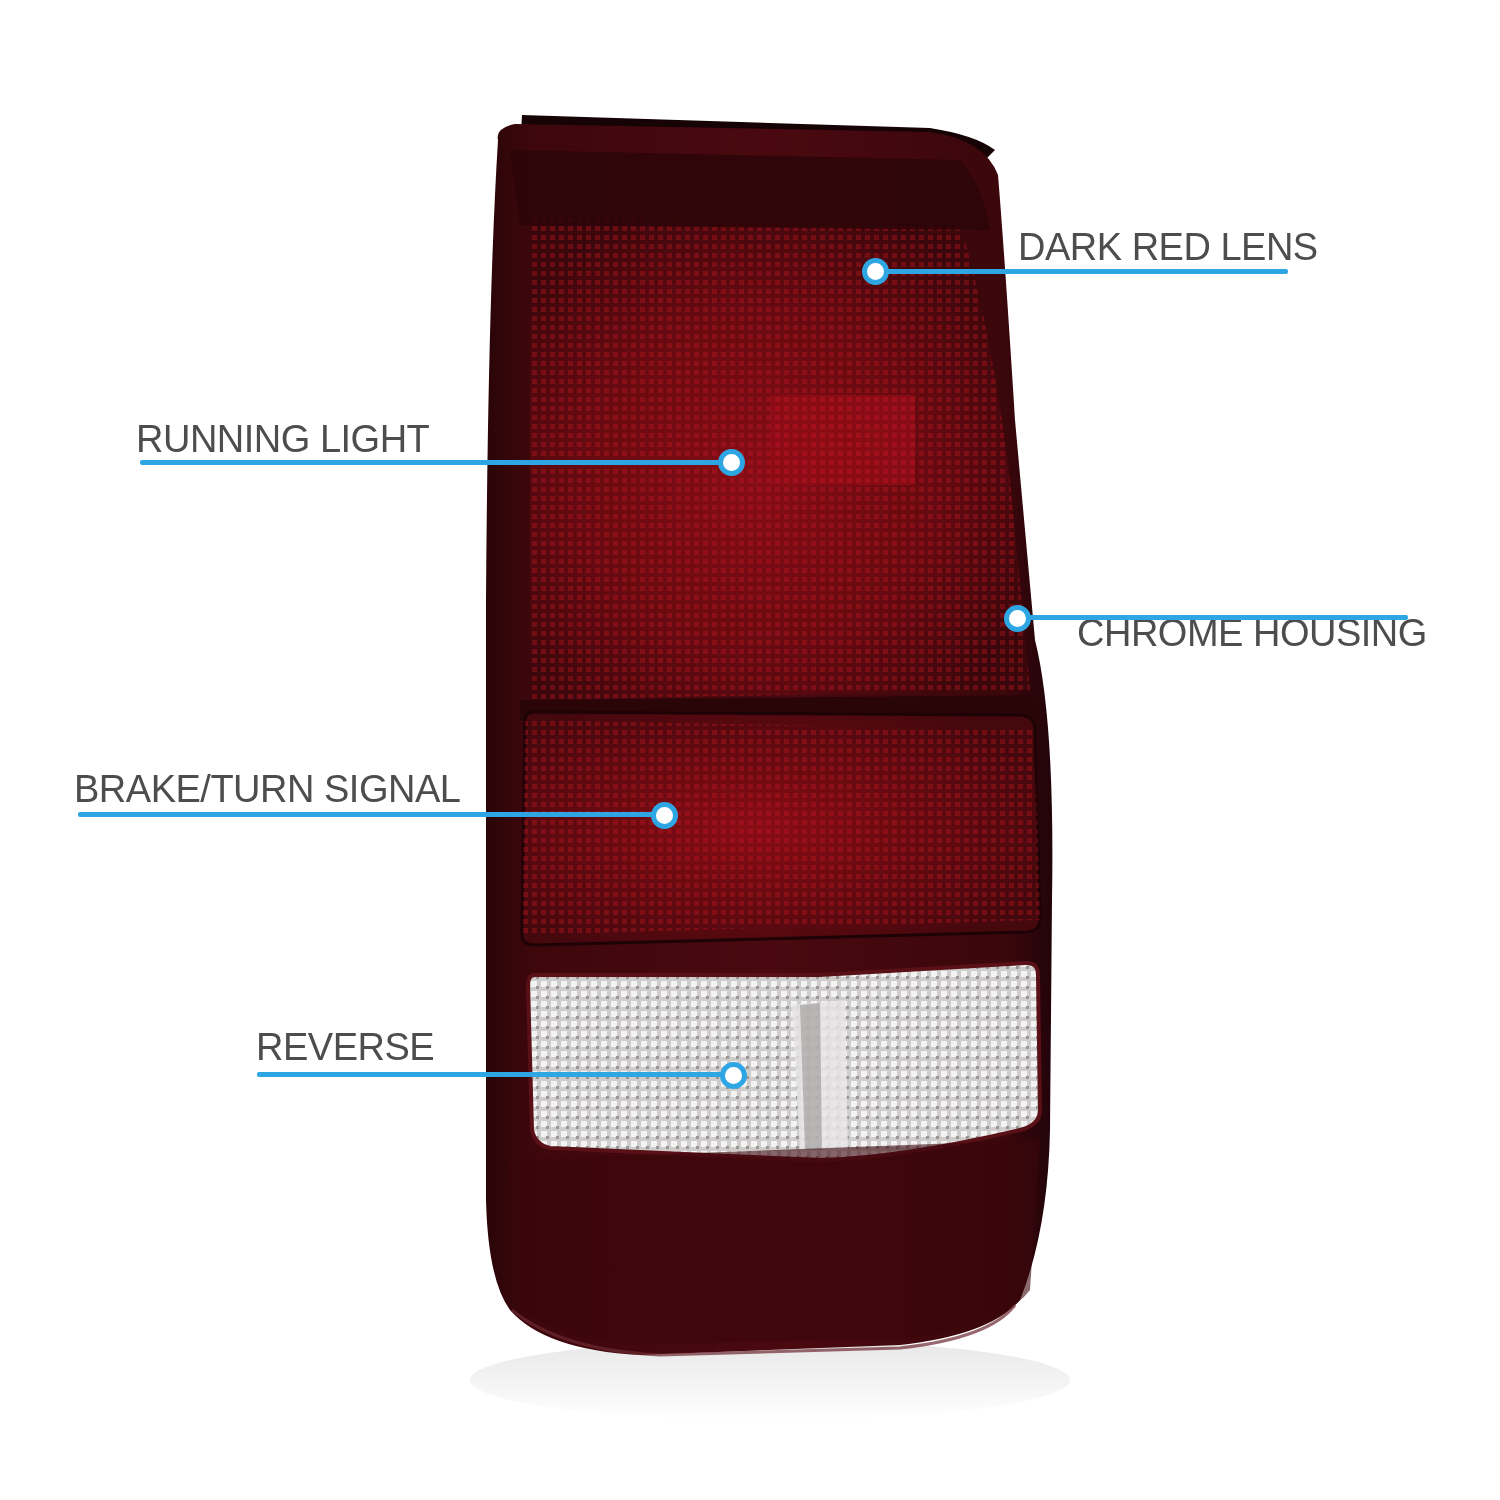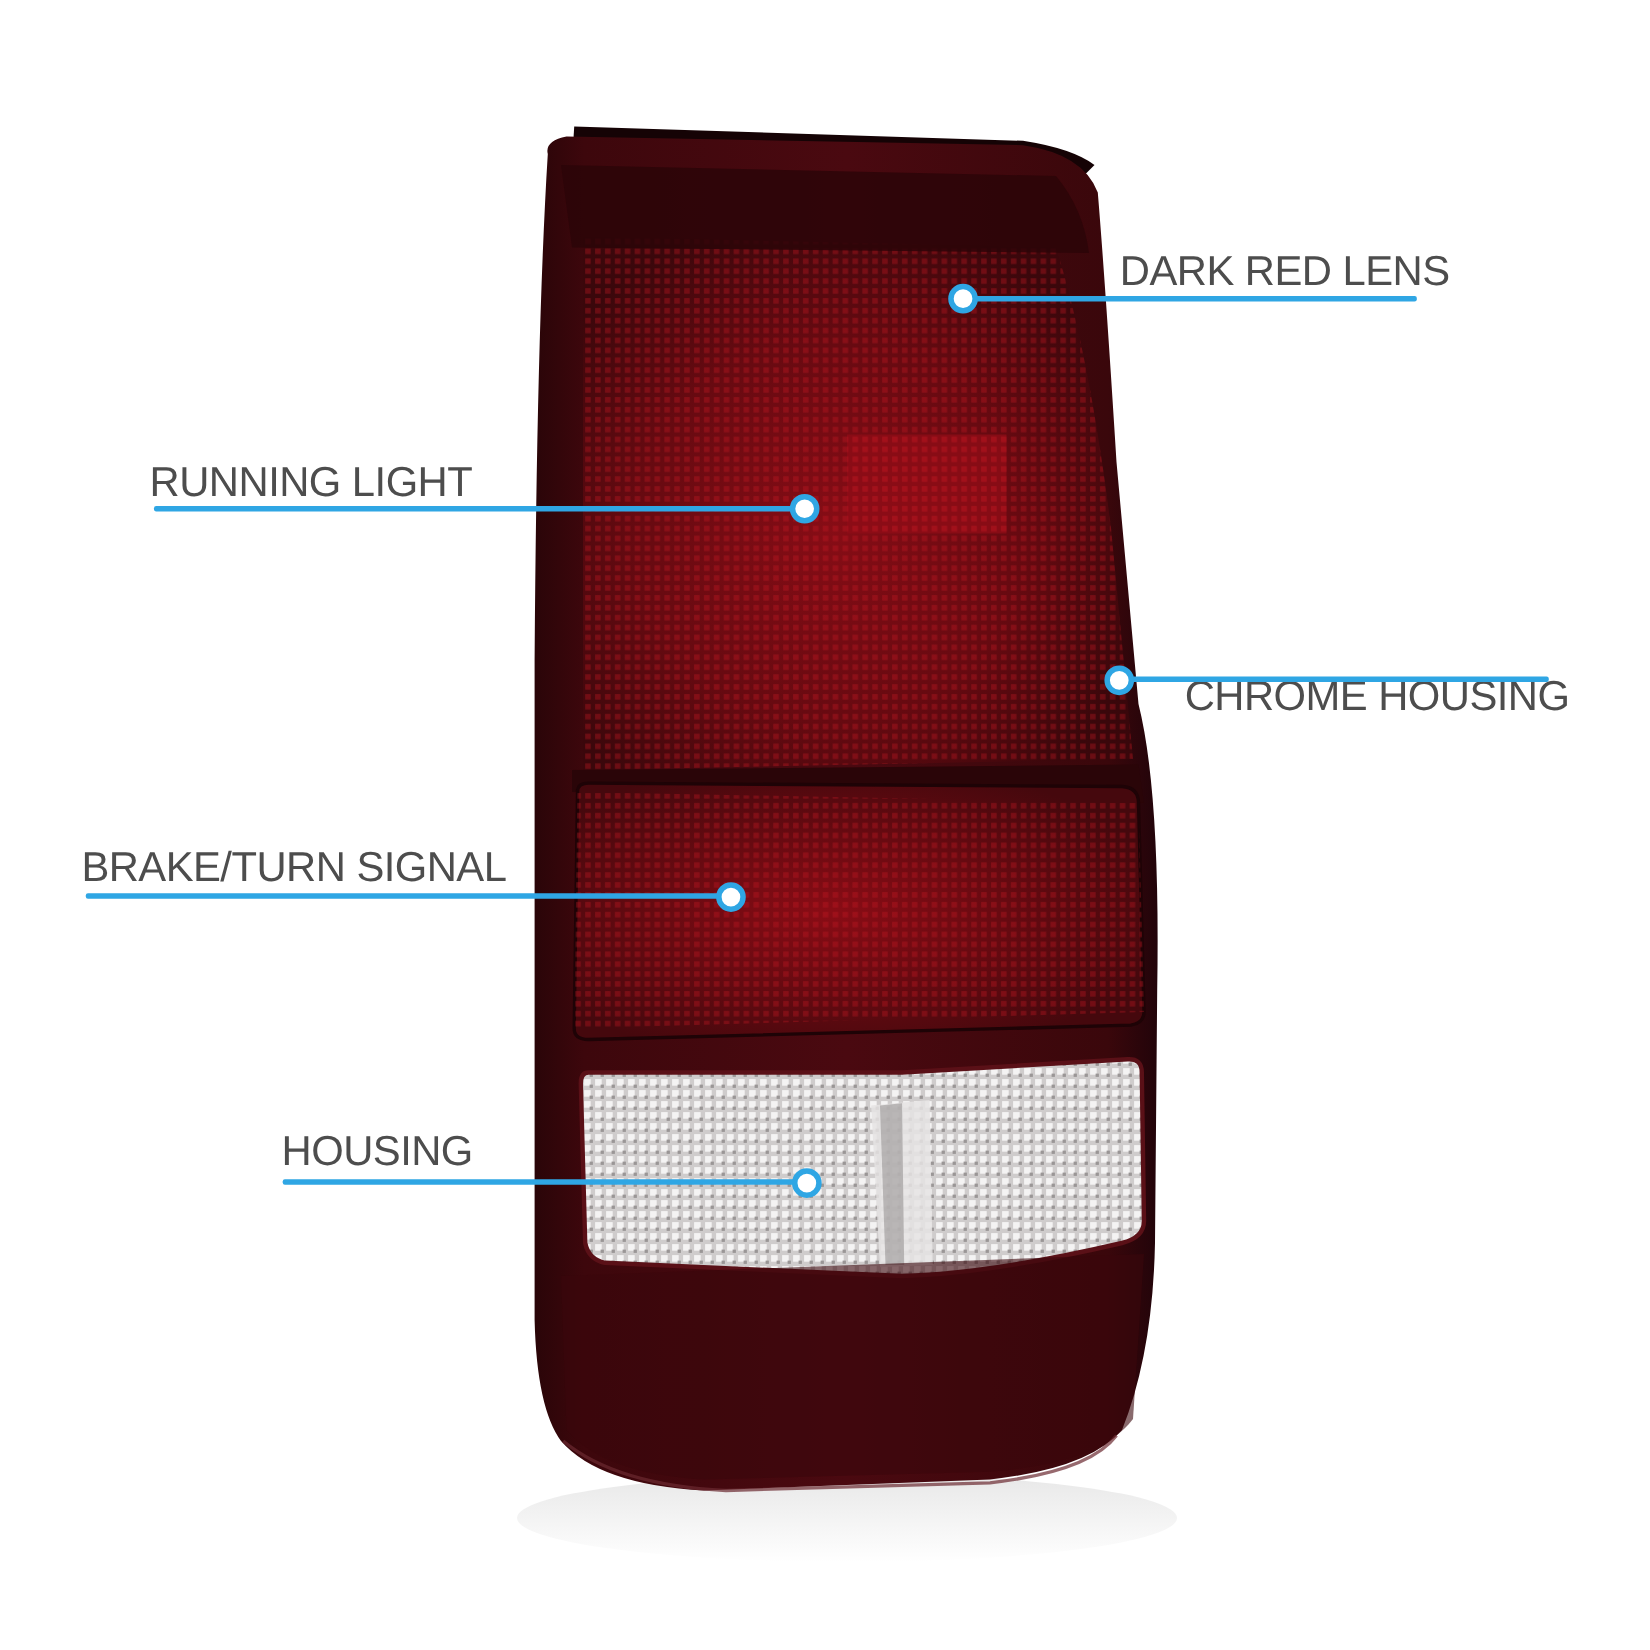--- a/index.html
+++ b/index.html
@@ -95,17 +95,17 @@
   <div class="callout-dot" style="left:718px; top:449px;"></div>
 
   <div class="callout-label" style="left:1077px; top:575px;margin-top:39px;">CHROME HOUSING</div>
   <div class="callout-line" style="left:1018px; top:615px; width:390px;"></div>
   <div class="callout-dot" style="left:1004px; top:605px;"></div>
 
   <div class="callout-label" style="left:74px; top:770px;">BRAKE/TURN SIGNAL</div>
   <div class="callout-line" style="left:78px; top:812px; width:585px;"></div>
   <div class="callout-dot" style="left:651px; top:802px;"></div>
 
-  <div class="callout-label" style="left:256px; top:1028px;">HOUSING</div>
+  <div class="callout-label" style="left:256px; top:1028px;">REVERSE</div>
   <div class="callout-line" style="left:257px; top:1072px; width:475px;"></div>
   <div class="callout-dot" style="left:720px; top:1062px;"></div>
 
 </div>
 
 </body></html>

